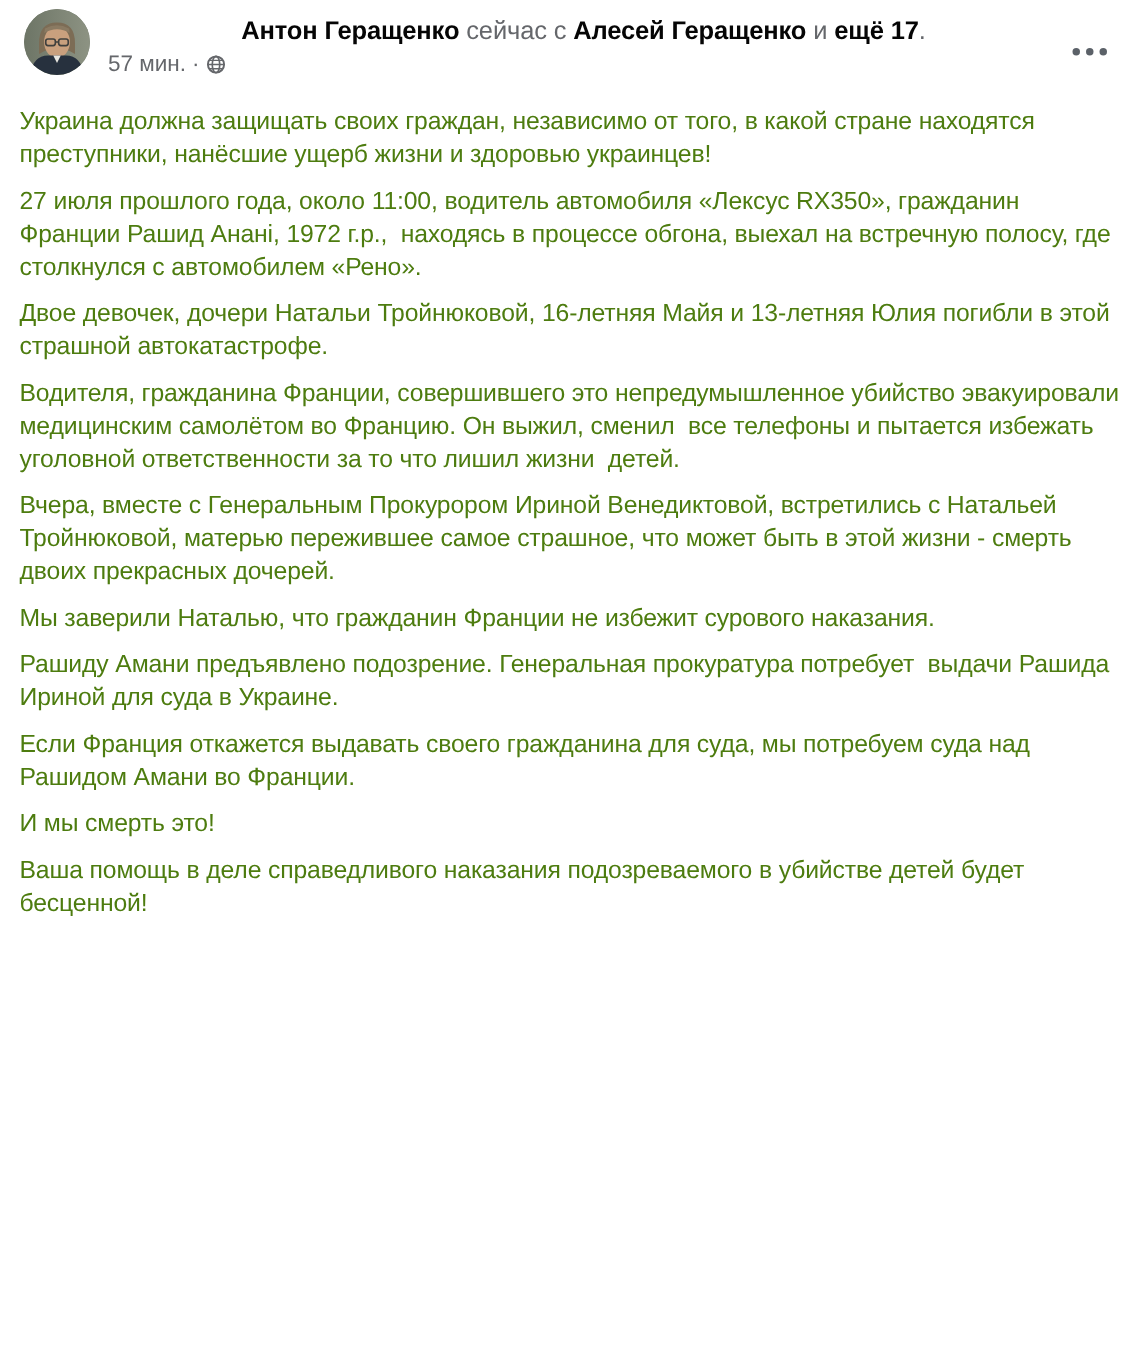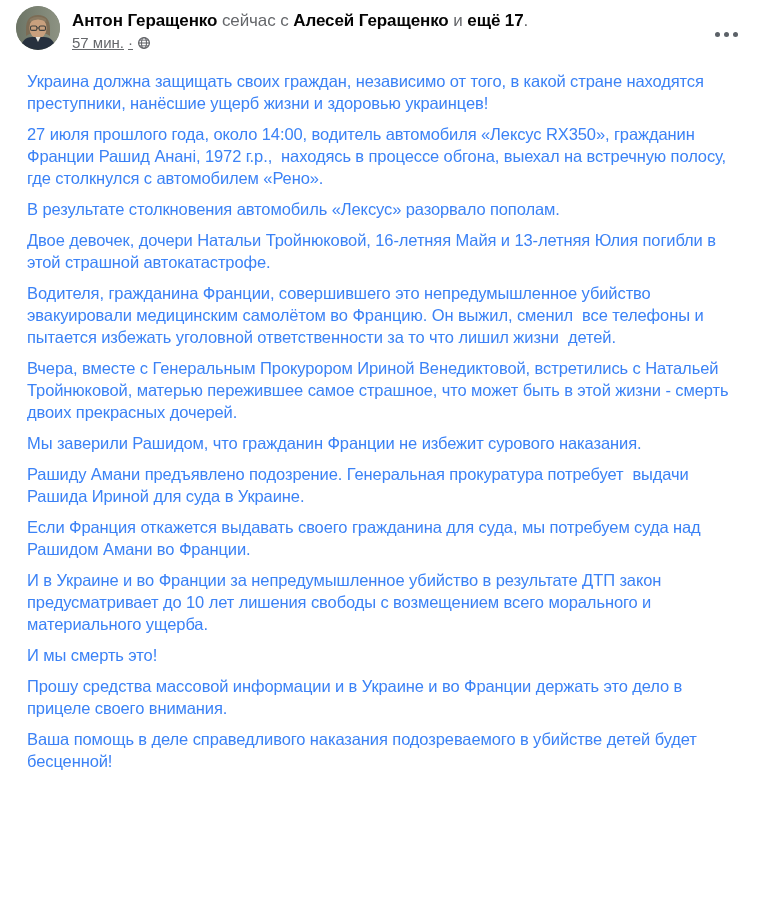--- a/index.html
+++ b/index.html
@@ -36,36 +36,36 @@
     padding-top: 4px;
     margin-left: 12px;
     flex: 1 1 auto;
     min-width: 0;
   }
   .name-line {
     font-size: 17px;
     line-height: 21px;
     letter-spacing: -0.1px;
     color: #65676b;
+    text-align: center;
   }
   .name-line .nm {
     font-weight: 700;
     color: #050505;
     text-decoration: none;
     cursor: pointer;
   }
   .meta { color: #65676b; }
   .time-line {
     margin-top: 2px;
     font-size: 15px;
     line-height: 19px;
     color: #65676b;
     display: flex;
     align-items: center;
-    text-decoration: underline;
   }
   .time-line .ts {
     color: #65676b;
     text-decoration: none;
     cursor: pointer;
   }
   .time-line .sep { margin: 0 4px; }
   .globe { display: inline-flex; align-items: center; }
   
   .menu-btn {
@@ -91,22 +91,22 @@
     display: block;
   }
   
   .post-body {
     padding: 18px 12px 0 11px;
   }
   .post-body p {
     font-size: 16.5px;
     line-height: 22px;
     letter-spacing: -0.1px;
-    margin: 0 0 9px 16px;
-    color: #3b82f6;
+    margin: 0 0 9px 2px;
+    color: #4d7c0f;
     white-space: pre-wrap;
   }
 </style>
 </head>
 <body>
 
 <article class="post">
 
   <header class="post-header">
 
@@ -162,27 +162,24 @@
           <i></i>
           <i></i>
           <i></i>
         </span>
     </button>
 
   </header>
 
   <div class="post-body">
     <p>Украина должна защищать своих граждан, независимо от того, в какой стране находятся преступники, нанёсшие ущерб жизни и здоровью украинцев!</p>
-    <p>27 июля прошлого года, около 14:00, водитель автомобиля «Лексус RX350», гражданин Франции Рашид Анані, 1972 г.р.,  находясь в процессе обгона, выехал на встречную полосу, где столкнулся с автомобилем «Рено».</p>
-    <p>В результате столкновения автомобиль «Лексус» разорвало пополам.</p>
+    <p>27 июля прошлого года, около 11:00, водитель автомобиля «Лексус RX350», гражданин Франции Рашид Анані, 1972 г.р.,  находясь в процессе обгона, выехал на встречную полосу, где столкнулся с автомобилем «Рено».</p>
     <p>Двое девочек, дочери Натальи Тройнюковой, 16-летняя Майя и 13-летняя Юлия погибли в этой страшной автокатастрофе.</p>
     <p>Водителя, гражданина Франции, совершившего это непредумышленное убийство эвакуировали медицинским самолётом во Францию. Он выжил, сменил  все телефоны и пытается избежать уголовной ответственности за то что лишил жизни  детей.</p>
     <p>Вчера, вместе с Генеральным Прокурором Ириной Венедиктовой, встретились с Натальей Тройнюковой, матерью пережившее самое страшное, что может быть в этой жизни - смерть двоих прекрасных дочерей.</p>
-    <p>Мы заверили Рашидом, что гражданин Франции не избежит сурового наказания.</p>
+    <p>Мы заверили Наталью, что гражданин Франции не избежит сурового наказания.</p>
     <p>Рашиду Амани предъявлено подозрение. Генеральная прокуратура потребует  выдачи Рашида Ириной для суда в Украине.</p>
     <p>Если Франция откажется выдавать своего гражданина для суда, мы потребуем суда над Рашидом Амани во Франции.</p>
-    <p>И в Украине и во Франции за непредумышленное убийство в результате ДТП закон предусматривает до 10 лет лишения свободы с возмещением всего морального и материального ущерба.</p>
     <p>И мы смерть это!</p>
-    <p>Прошу средства массовой информации и в Украине и во Франции держать это дело в прицеле своего внимания.</p>
     <p>Ваша помощь в деле справедливого наказания подозреваемого в убийстве детей будет бесценной!</p>
   </div>
 
 </article>
 
 </body></html>

